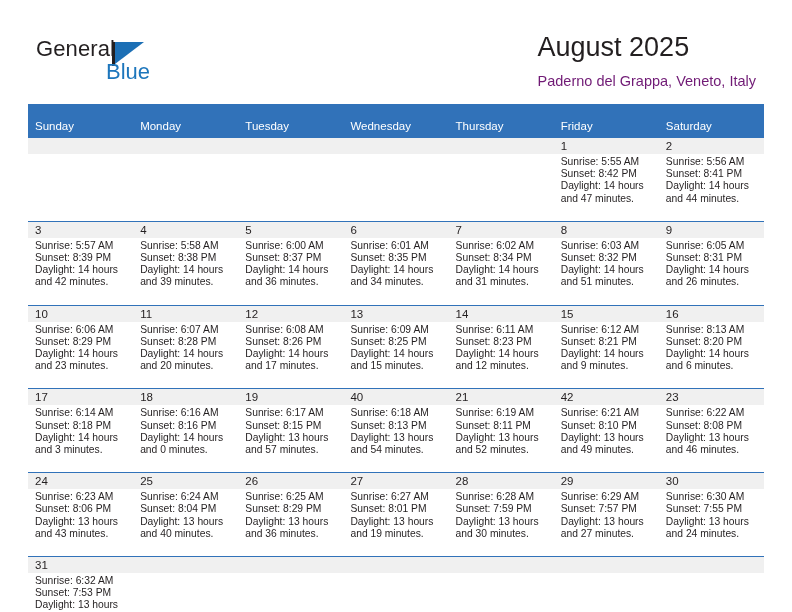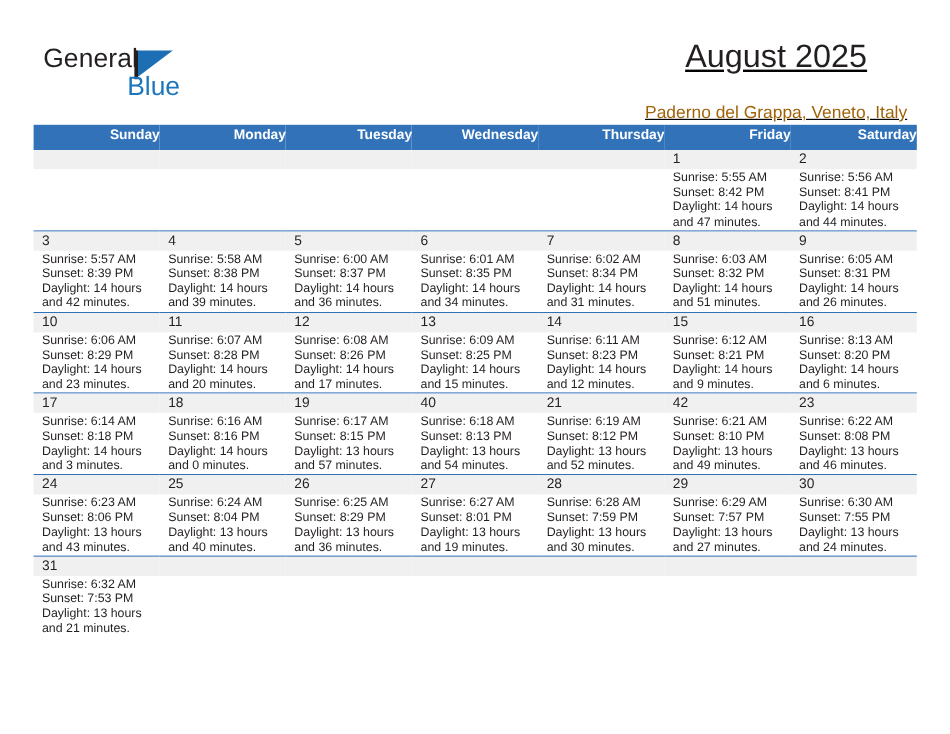--- a/index.html
+++ b/index.html
@@ -76,54 +76,53 @@
     width: 0;
     height: 0;
     border-left: 29px solid #1c6fb5;
     border-bottom: 22px solid transparent;
   }
 
   .title-block {
     position: absolute;
     right: 36px;
     top: 30px;
-    text-align: center;
-    text-decoration: underline;
+    text-align: left;
   }
   .cal-title {
     font-size: 27px;
     font-weight: normal;
     color: #231f20;
     line-height: 34px;
     white-space: nowrap;
   }
   .cal-subtitle {
-    margin-top: 21px;
+    margin-top: 8px;
     font-size: 14.5px;
-    color: #a16207;
+    color: #701a75;
     line-height: 18px;
     white-space: nowrap;
   }
 
   
   .calendar {
     position: absolute;
     left: 28px;
     top: 104px;
     width: 736px;
     border-collapse: collapse;
     table-layout: fixed;
   }
   .calendar th {
     background: #3172b9;
     color: #ffffff;
     font-size: 11.5px;
-    font-weight: bold;
-    text-align: right;
-    padding: 2px 0 6px 7px;
+    font-weight: normal;
+    text-align: left;
+    padding: 15px 0 6px 7px;
     height: 13px;
     border: none;
   }
   .calendar td {
     vertical-align: top;
     padding: 0;
     border: none;
     border-top: 1px solid #3172b9;
     width: 105.1px;
     height: 62px;
@@ -141,21 +140,21 @@
     height: 16px;
     line-height: 16px;
     padding-left: 7px;
     font-size: 11.5px;
     color: #231f20;
   }
   .daycell.empty .daynum-band {
     background: #f0f0f0;
   }
   .daylines {
-    padding: 2px 6px 0 7px;
+    padding: 2px 6px 16px 7px;
     font-size: 10.3px;
     line-height: 12.2px;
     color: #231f20;
   }
   .daylines div {
     white-space: nowrap;
   }
   tr.week.last td {
     height: 76px;
   }
@@ -446,21 +445,21 @@
                 <div>Daylight: 13 hours</div>
                 <div>and 54 minutes.</div>
               </div>
             </div>
           </td>
           <td>
             <div class="daycell">
               <div class="daynum-band">21</div>
               <div class="daylines">
                 <div>Sunrise: 6:19 AM</div>
-                <div>Sunset: 8:12 PM</div>
+                <div>Sunset: 8:11 PM</div>
                 <div>Daylight: 13 hours</div>
                 <div>and 52 minutes.</div>
               </div>
             </div>
           </td>
           <td>
             <div class="daycell">
               <div class="daynum-band">42</div>
               <div class="daylines">
                 <div>Sunrise: 6:21 AM</div>

